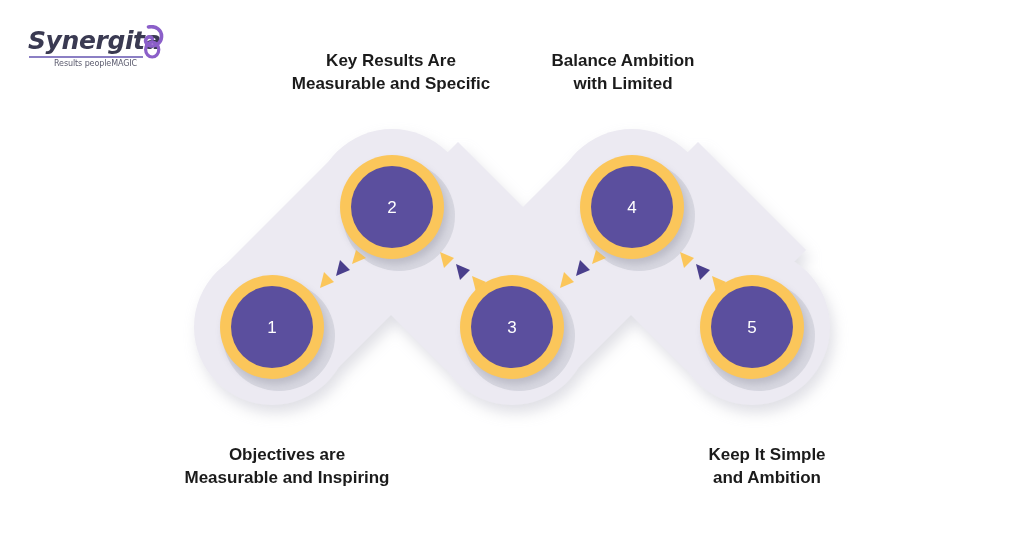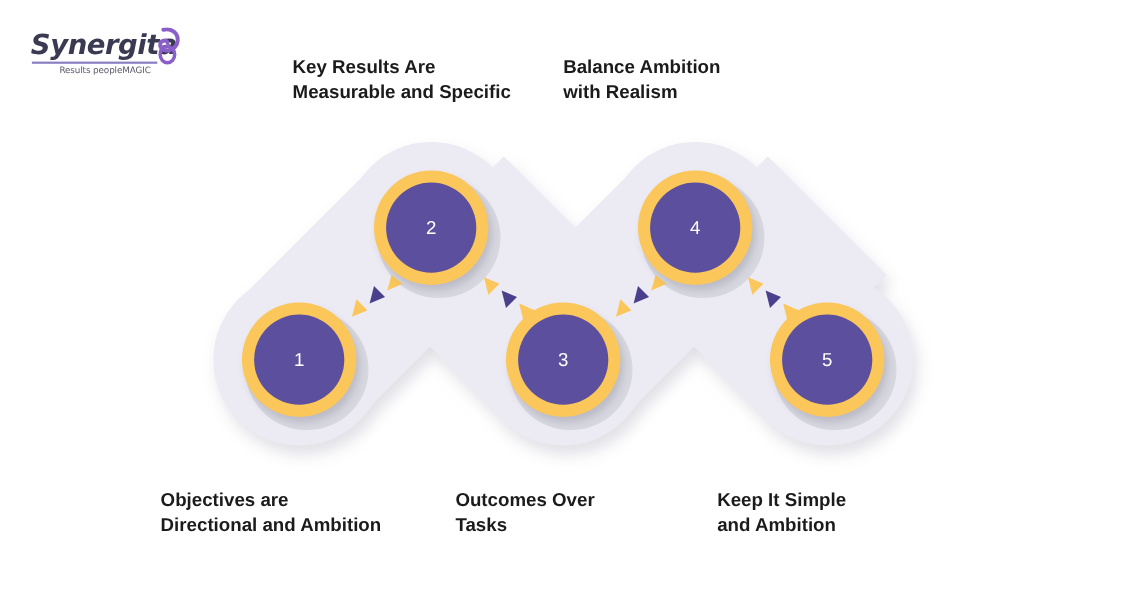--- a/index.html
+++ b/index.html
@@ -118,20 +118,21 @@
   
   .arrow-group {
     position: absolute;
     width: 56px;
     height: 52px;
   }
 
   
   .label {
     position: absolute;
+    text-align: center;
     color: #1b1b1b;
     font-family: "Liberation Sans", sans-serif;
     font-weight: bold;
     font-size: 17px;
     line-height: 1.35;
     white-space: pre-line;
   }
   .label-top { top: 50px; }
   .label-bottom { top: 444px; }
 
@@ -242,23 +243,21 @@
     </div>
     <div class="node node-ring" id="node-5">
       <div class="node-core">
         <span class="node-number">5</span>
       </div>
     </div>
 
     <div class="label label-top" id="label-2">Key Results Are
 Measurable and Specific</div>
     <div class="label label-top" id="label-4">Balance Ambition
-with Realism</div>
+with Limited</div>
 
     <div class="label label-bottom" id="label-1">Objectives are
-Directional and Ambition</div>
-    <div class="label label-bottom" id="label-3">Outcomes Over
-Tasks</div>
+Measurable and Inspiring</div>
     <div class="label label-bottom" id="label-5">Keep It Simple
 and Ambition</div>
 
   </div>
 </div>
 
 </body></html>

